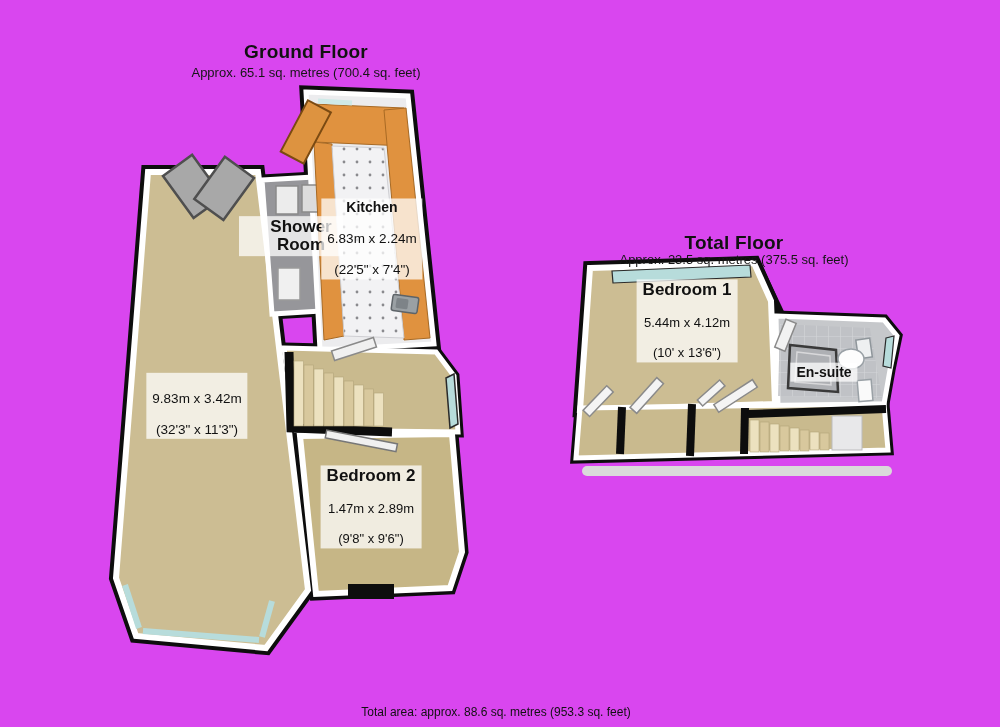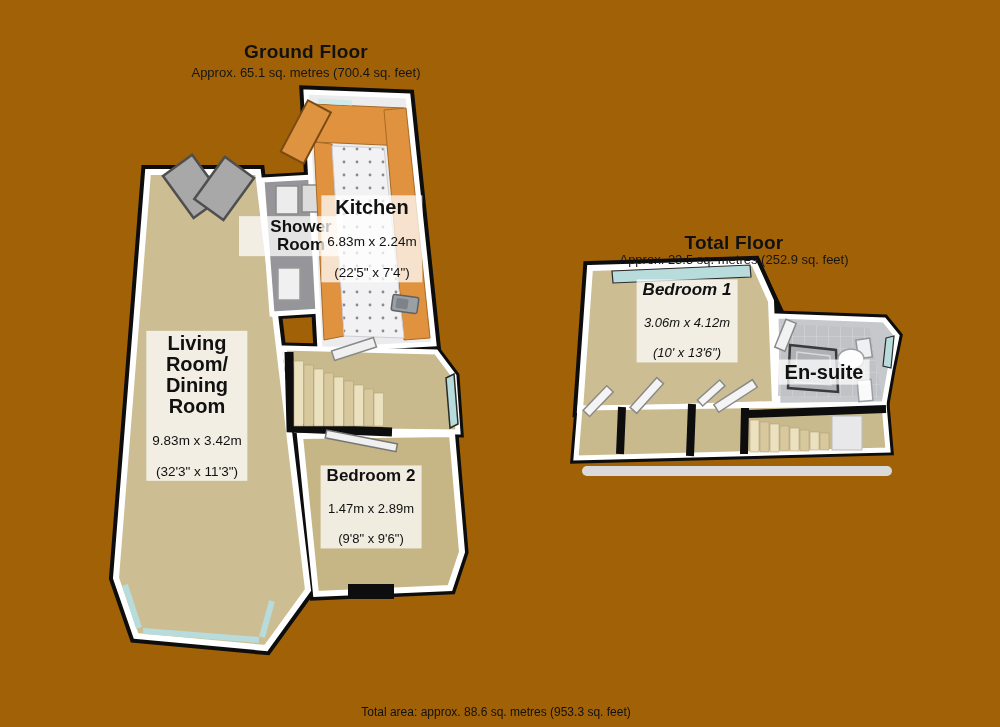--- a/index.html
+++ b/index.html
@@ -1,27 +1,27 @@
 <!DOCTYPE html>
 <html><head>
 <meta charset="utf-8">
 <style>
   html,body{margin:0;padding:0;background:#fff;}
-  #stage{position:relative;width:1000px;height:727px;background:#a16207;overflow:hidden;
+  #stage{position:relative;width:1000px;height:727px;background:#d946ef;overflow:hidden;
          font-family:"Liberation Sans","DejaVu Sans",sans-serif;color:#111;}
   #planSvg{position:absolute;left:0;top:0;width:1000px;height:727px;}
   .floor-title{position:absolute;transform:translate(-50%,-50%);font-weight:bold;
                font-size:19px;white-space:nowrap;letter-spacing:.2px;}
   .floor-subtitle{position:absolute;transform:translate(-50%,-50%);font-size:13px;
                   white-space:nowrap;color:#151515;}
   .room-label{position:absolute;transform:translate(-50%,-50%);text-align:center;
               background:rgba(255,255,255,.74);padding:2px 6px;line-height:1.05;
               width:max-content;}
   .room-label .name{font-weight:bold;font-size:17px;}
-  .room-label .name.big{font-size:20px;}
+  .room-label .name.big{font-size:14px;}
   .room-label .name-wrap{margin:0 auto;}
   .room-label .dims{font-size:13px;white-space:nowrap;margin-top:17px;}
   #total-area{position:absolute;left:496px;top:712px;transform:translate(-50%,-50%);
               font-size:12px;white-space:nowrap;}
 </style>
 </head>
 <body>
 
 <div id="stage">
 
@@ -167,37 +167,36 @@
     <div class="name name-wrap" style="width:72px;">Shower Room</div>
   </div>
 
   <div class="room-label" style="left:372px;top:239px;">
     <div class="name big">Kitchen</div>
     <div class="dims" style="font-size:13.5px;">6.83m x 2.24m</div>
     <div class="dims" style="font-size:13.5px;">(22'5" x 7'4")</div>
   </div>
 
   <div class="room-label" style="left:197px;top:406px;">
-    <div class="name big name-wrap" style="width:88px;">Living Room/ Dining Room</div>
     <div class="dims" style="font-size:13.5px;text-align:center;">9.83m x 3.42m</div>
     <div class="dims" style="font-size:13.5px;">(32'3" x 11'3")</div>
   </div>
 
   <div class="room-label" style="left:371px;top:507px;">
     <div class="name">Bedroom 2</div>
     <div class="dims">1.47m x 2.89m</div>
     <div class="dims">(9'8" x 9'6")</div>
   </div>
 
   <div class="floor-title" style="left:734px;top:243px;">Total Floor</div>
-  <div class="floor-subtitle" style="left:734px;top:259px;">Approx. 23.5 sq. metres (252.9 sq. feet)</div>
-
-  <div class="room-label" style="left:687px;top:321px;font-style:italic;">
+  <div class="floor-subtitle" style="left:734px;top:259px;">Approx. 23.5 sq. metres (375.5 sq. feet)</div>
+
+  <div class="room-label" style="left:687px;top:321px;">
     <div class="name">Bedroom 1</div>
-    <div class="dims">3.06m x 4.12m</div>
+    <div class="dims">5.44m x 4.12m</div>
     <div class="dims">(10' x 13'6")</div>
   </div>
 
   <div class="room-label" style="left:824px;top:372px;">
     <div class="name big">En-suite</div>
   </div>
 
   <div id="total-area">Total area: approx. 88.6 sq. metres (953.3 sq. feet)</div>
 </div>
 

